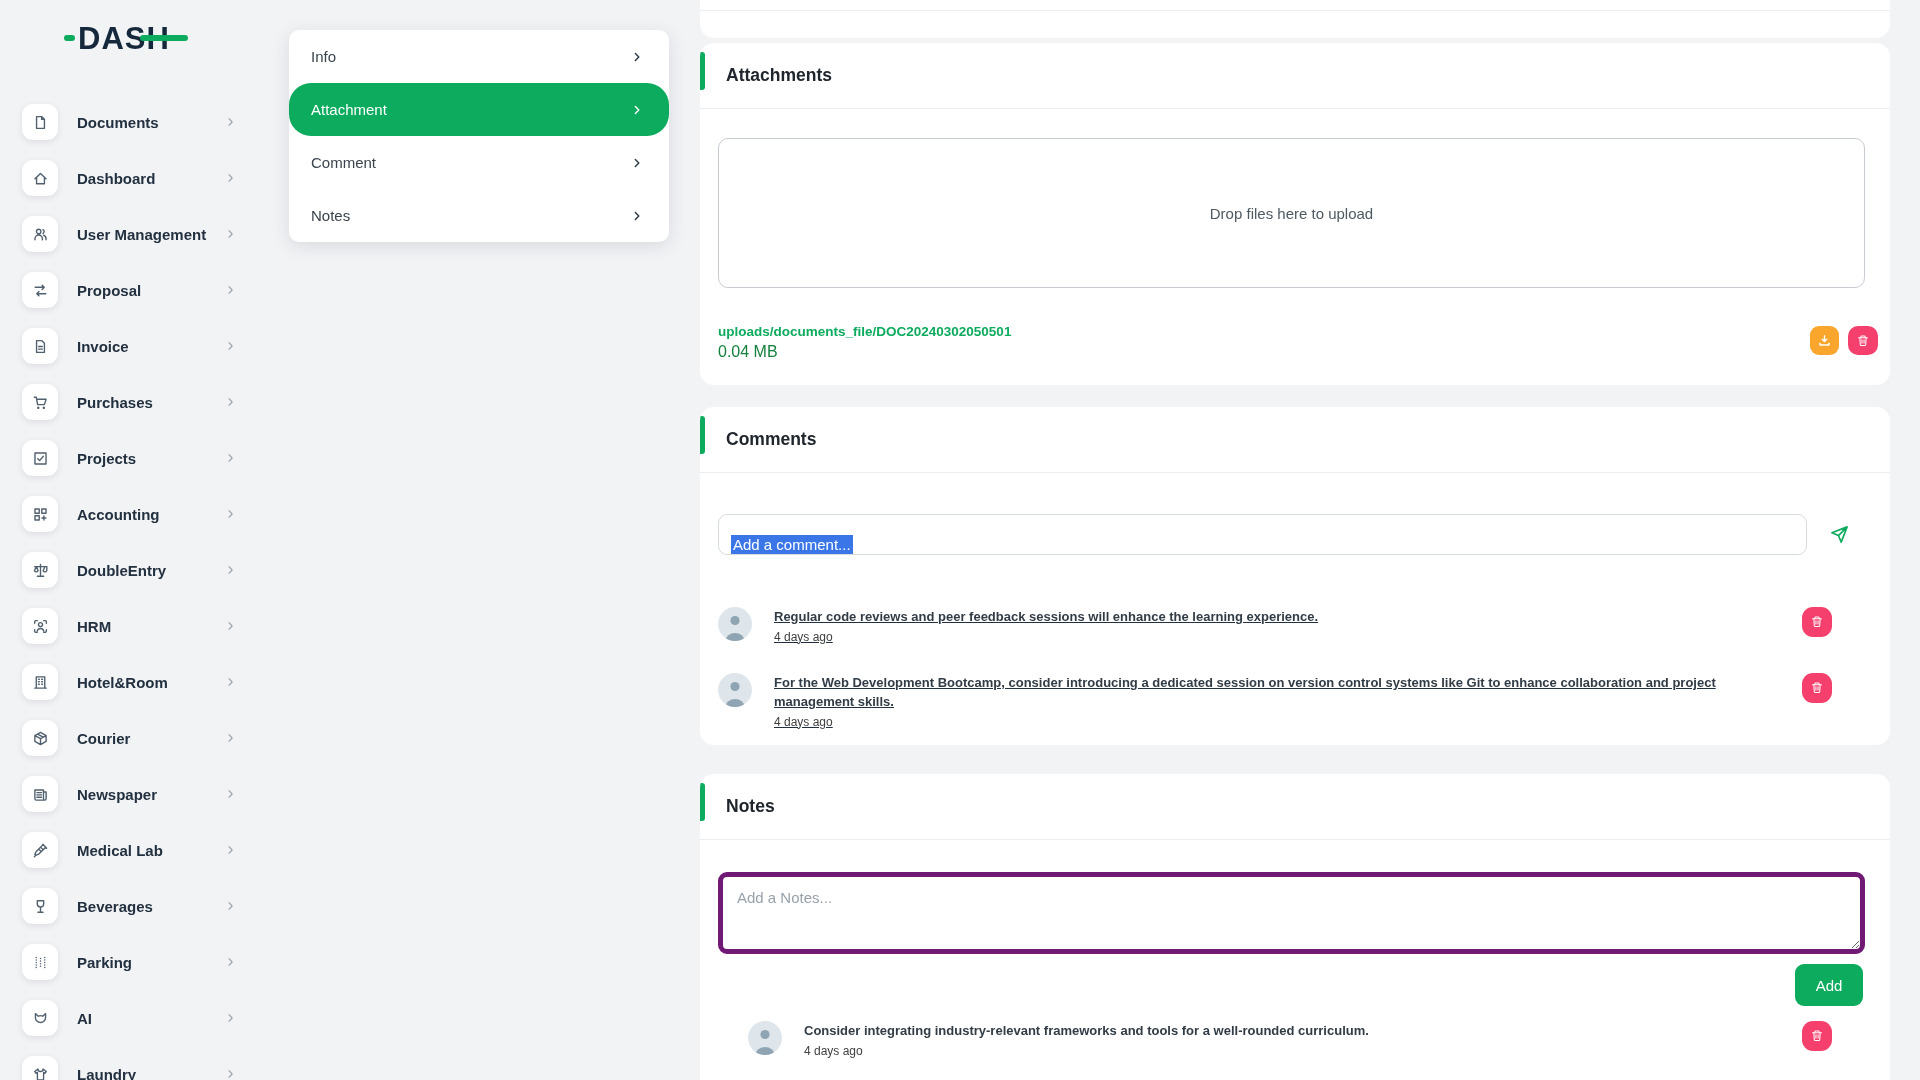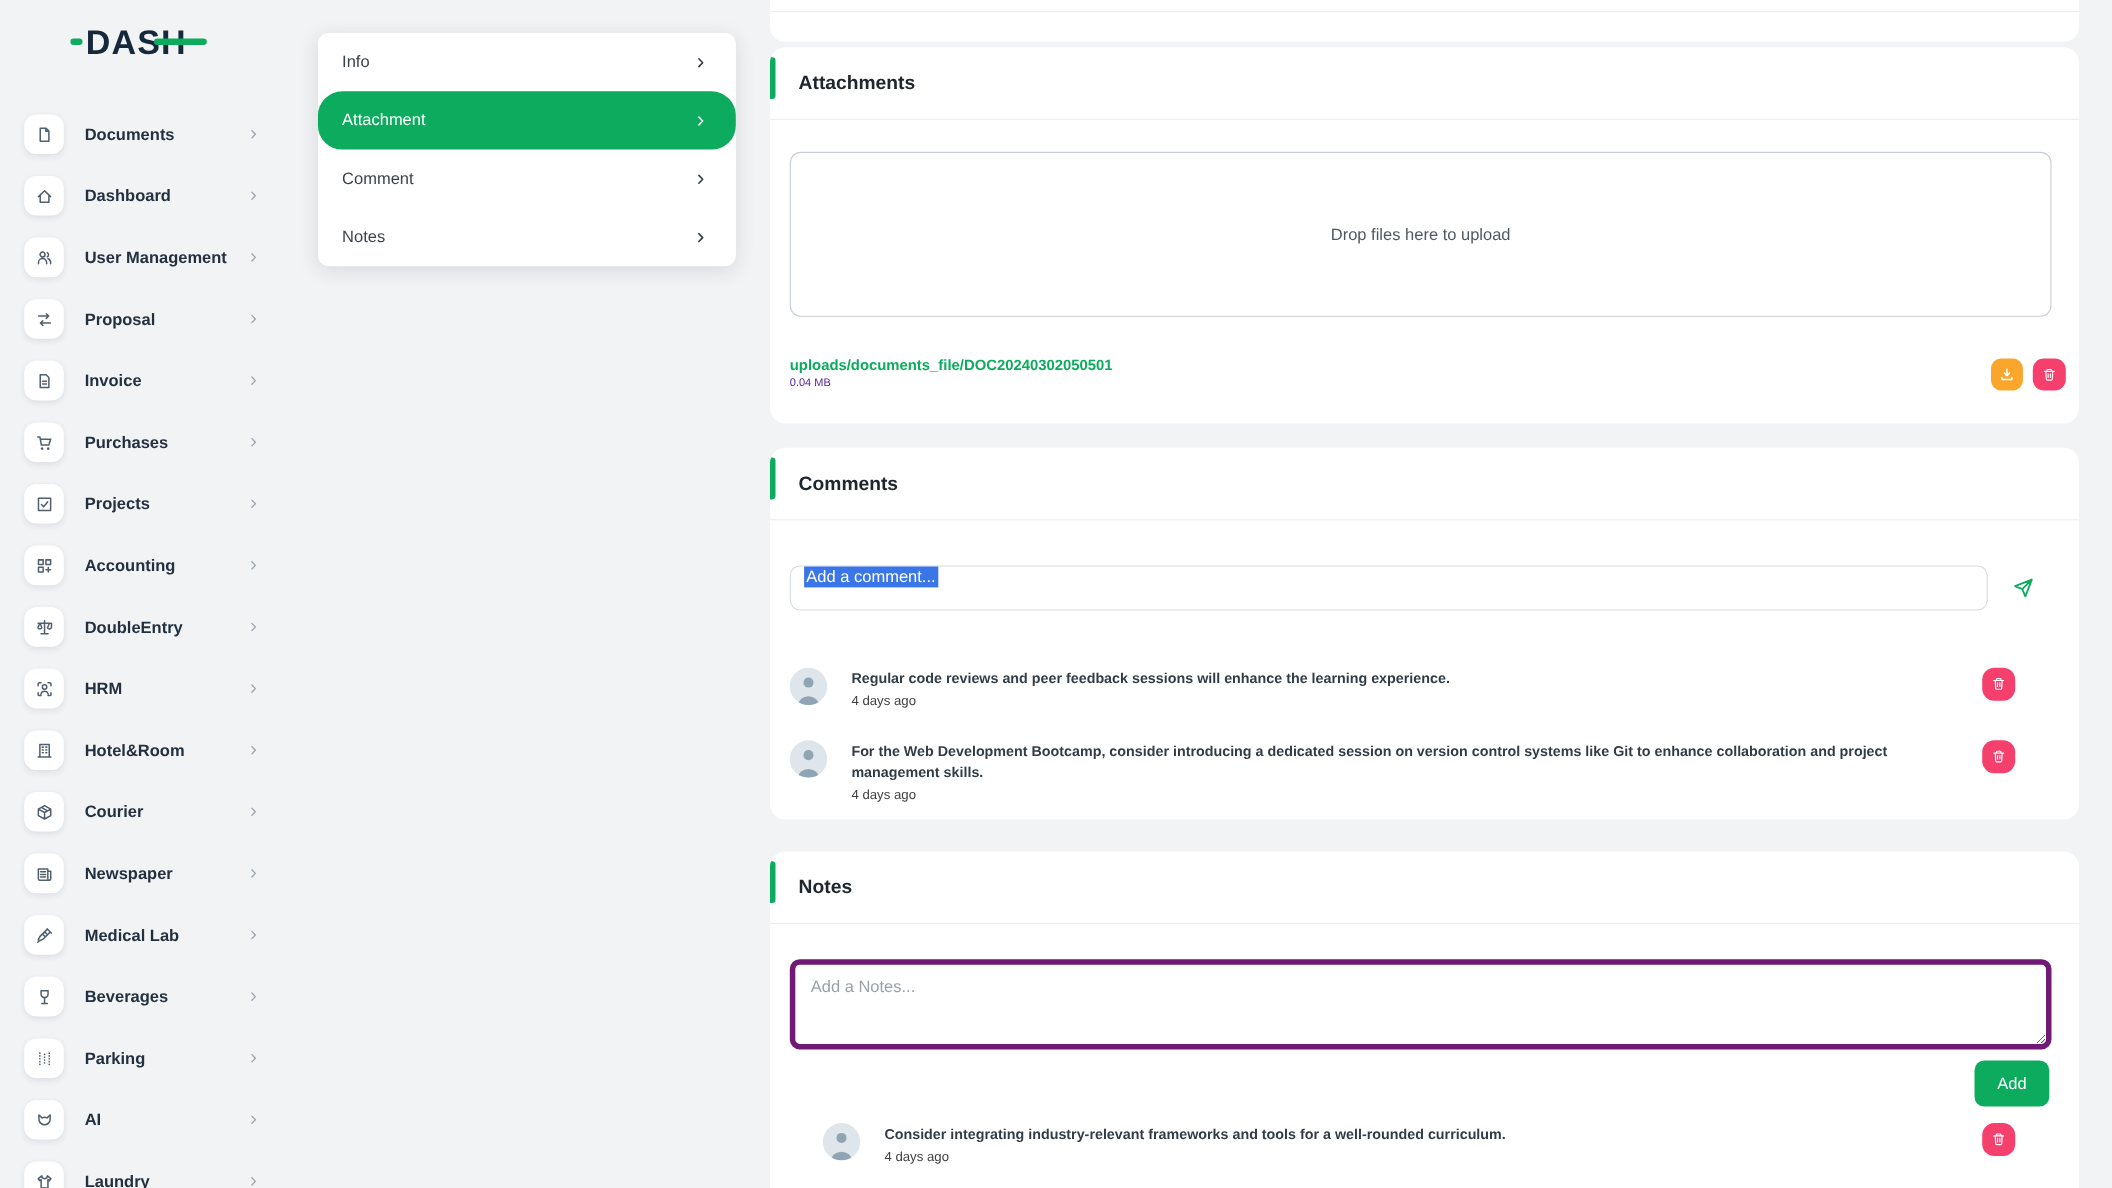--- a/index.html
+++ b/index.html
@@ -41,35 +41,35 @@
   .card-header{height:66px;display:flex;align-items:center;padding-left:26px;
                border-bottom:1px solid #eceef1;position:relative;}
   .accent{position:absolute;left:0;top:9px;width:5px;height:38px;background:var(--green);border-radius:0 3px 3px 0;}
   .card-title{font-size:17.5px;font-weight:700;color:#20262d;}
   
   .attachments-card{height:342px;margin-bottom:22px;}
   .dropzone{margin:29px 25px 0 18px;height:150px;border:1px solid #c6ccd2;border-radius:10px;
             display:flex;align-items:center;justify-content:center;font-size:15px;color:#4f5962;cursor:pointer;}
   .file-row{margin:36px 12px 0 18px;display:flex;align-items:flex-start;justify-content:space-between;}
   .file-link{font-size:13.5px;font-weight:700;color:var(--green);text-decoration:none;display:block;cursor:pointer;}
-  .file-size{font-size:10px;color:#4c1d95;margin-top:4px;}
+  .file-size{font-size:16px;color:#15803d;margin-top:4px;}
   .file-actions{display:flex;gap:9px;margin-top:2px;}
   .btn{border:none;display:flex;align-items:center;justify-content:center;color:#fff;cursor:pointer;padding:0;}
   .btn.orange{width:29px;height:29px;border-radius:9px;background:var(--orange);}
   .btn.pink-sq{width:30px;height:29px;border-radius:10px;background:var(--pink);}
   .btn.pink-round{width:30px;height:30px;border-radius:11px;background:var(--pink);flex:none;}
   
   .comments-card{height:338px;margin-bottom:29px;}
   .comment-input-row{margin:41px 0 0 18px;display:flex;align-items:center;}
   .text-input{width:1089px;height:41px;border:1px solid #d5dbe0;border-radius:9px;background:#fff;
-              display:flex;align-items:flex-start;padding:0 12px;font-size:15px;cursor:text;}
+              display:flex;align-items:flex-end;padding:0 12px;font-size:15px;cursor:text;}
   .selected-text{background:var(--sel);color:#fff;padding:1px 2px;}
   .send{margin-left:22px;color:var(--green);display:flex;cursor:pointer;}
   .comment-list{margin-top:52px;}
-  .comment-row{display:flex;align-items:flex-start;padding:0 58px 0 18px;margin-bottom:29px;}
+  .comment-row{display:flex;align-items:flex-start;padding:0 58px 0 18px;margin-bottom:29px;text-decoration:underline;}
   .avatar{width:34px;height:34px;border-radius:50%;background:#dfe6eb;overflow:hidden;flex:none;
           display:flex;align-items:flex-end;justify-content:center;}
   .row-body{flex:1;margin-left:22px;margin-right:14px;padding-top:1px;}
   .row-text{font-size:13px;font-weight:700;color:#323c46;line-height:1.45;}
   .row-time{font-size:12px;color:#404040;margin-top:3px;}
   
   .notes-card{height:420px;}
   .notes-input{display:block;margin:32px 25px 0 18px;width:1147px;height:82px;border:5px solid #701a75;
                border-radius:9px;padding:12px 14px;font-family:inherit;font-size:15px;color:#333;resize:both;}
   .notes-input::placeholder{color:#98a1aa;}

